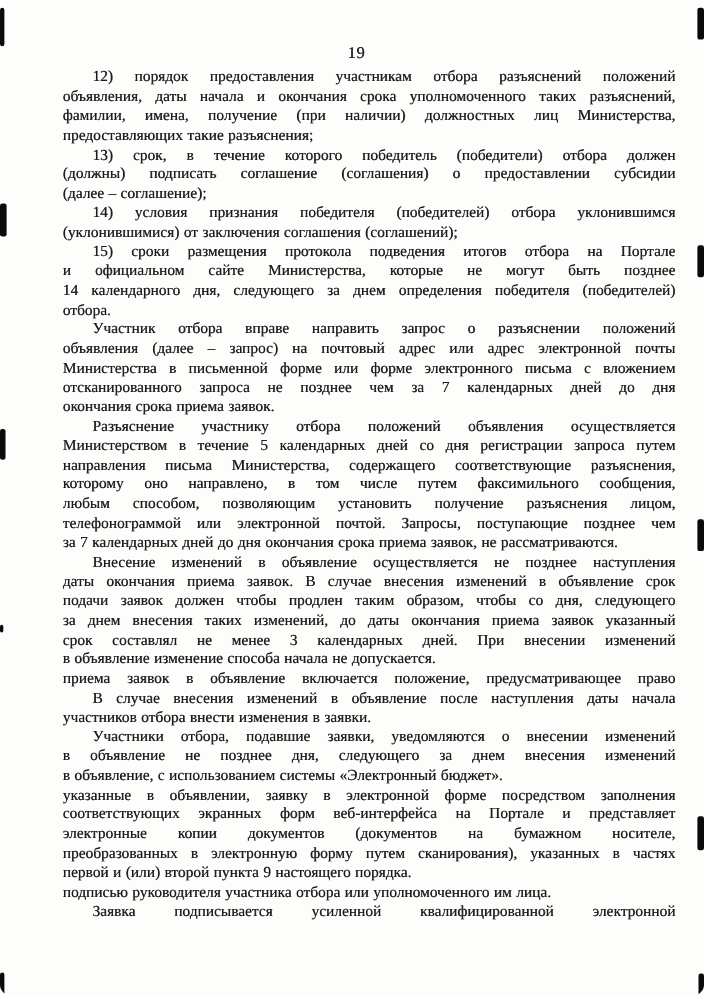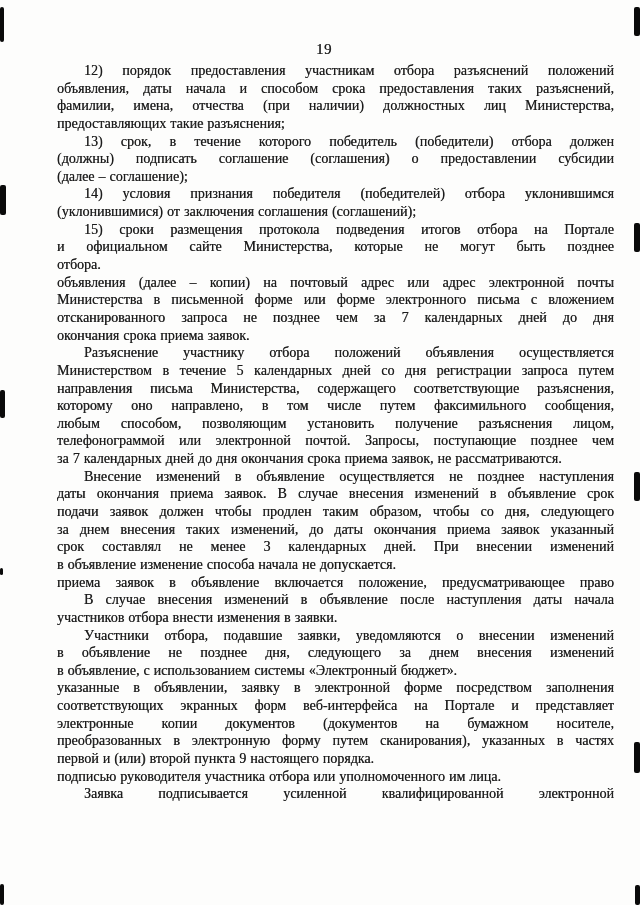--- a/index.html
+++ b/index.html
@@ -10,20 +10,21 @@
     background: #ffffff;
   }
   .page {
     position: relative;
     width: 640px;
     height: 905px;
     background: #fdfdfc;
     overflow: hidden;
     font-family: "Liberation Serif", "DejaVu Serif", serif;
     color: #1c1c1c;
+    border-radius: 10px;
   }
   .page-number {
     position: absolute;
     top: 41px;
     left: 0;
     width: 648px; 
     text-align: center;
     font-size: 15px;
     letter-spacing: 0.5px;
     text-shadow: 0.3px 0 0 rgba(25,25,25,0.75);
@@ -59,40 +60,42 @@
 </style>
 </head>
 <body>
 
 <div class="page">
   <div class="page-number">19</div>
 
   <div class="text-block">
       <div class="para">
         <div class="line indent">12) порядок предоставления участникам отбора разъяснений положений</div>
-        <div class="line">объявления, даты начала и способом срока предоставления таких разъяснений,</div>
-        <div class="line">фамилии, имена, отчества (при наличии) должностных лиц Министерства,</div>
+        <div class="line">объявления, даты начала и окончания срока уполномоченного таких разъяснений,</div>
+        <div class="line">фамилии, имена, получение (при наличии) должностных лиц Министерства,</div>
         <div class="line last">предоставляющих такие разъяснения;</div>
       </div>
       <div class="para">
         <div class="line indent">13) срок, в течение которого победитель (победители) отбора должен</div>
         <div class="line">(должны) подписать соглашение (соглашения) о предоставлении субсидии</div>
         <div class="line last">(далее – соглашение);</div>
       </div>
       <div class="para">
         <div class="line indent">14) условия признания победителя (победителей) отбора уклонившимся</div>
         <div class="line last">(уклонившимися) от заключения соглашения (соглашений);</div>
       </div>
       <div class="para">
         <div class="line indent">15) сроки размещения протокола подведения итогов отбора на Портале</div>
         <div class="line">и официальном сайте Министерства, которые не могут быть позднее</div>
+        <div class="line">14 календарного дня, следующего за днем определения победителя (победителей)</div>
         <div class="line last">отбора.</div>
       </div>
       <div class="para">
-        <div class="line">объявления (далее – копии) на почтовый адрес или адрес электронной почты</div>
+        <div class="line indent">Участник отбора вправе направить запрос о разъяснении положений</div>
+        <div class="line">объявления (далее – запрос) на почтовый адрес или адрес электронной почты</div>
         <div class="line">Министерства в письменной форме или форме электронного письма с вложением</div>
         <div class="line">отсканированного запроса не позднее чем за 7 календарных дней до дня</div>
         <div class="line last">окончания срока приема заявок.</div>
       </div>
       <div class="para">
         <div class="line indent">Разъяснение участнику отбора положений объявления осуществляется</div>
         <div class="line">Министерством в течение 5 календарных дней со дня регистрации запроса путем</div>
         <div class="line">направления письма Министерства, содержащего соответствующие разъяснения,</div>
         <div class="line">которому оно направлено, в том числе путем факсимильного сообщения,</div>
         <div class="line">любым способом, позволяющим установить получение разъяснения лицом,</div>

